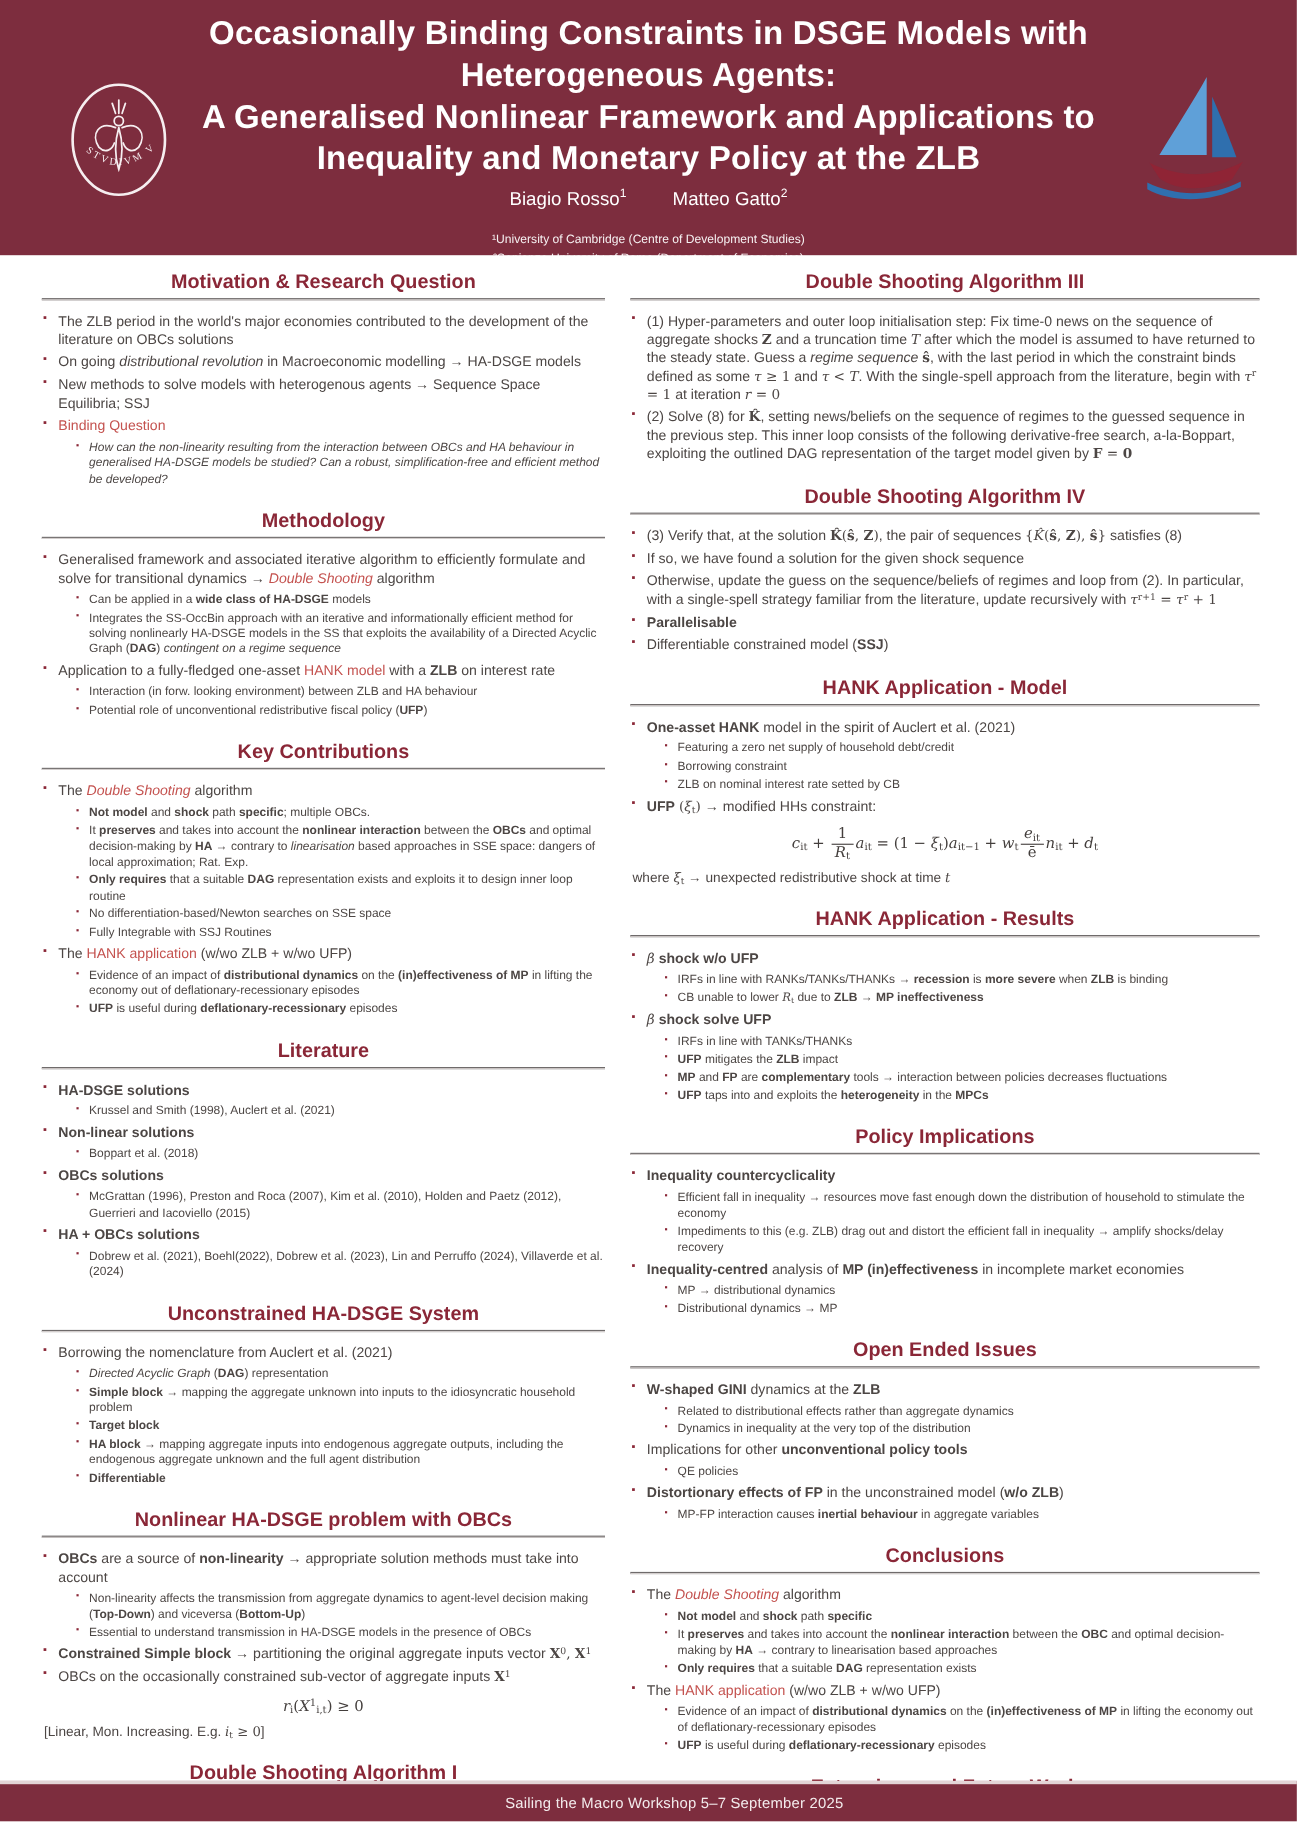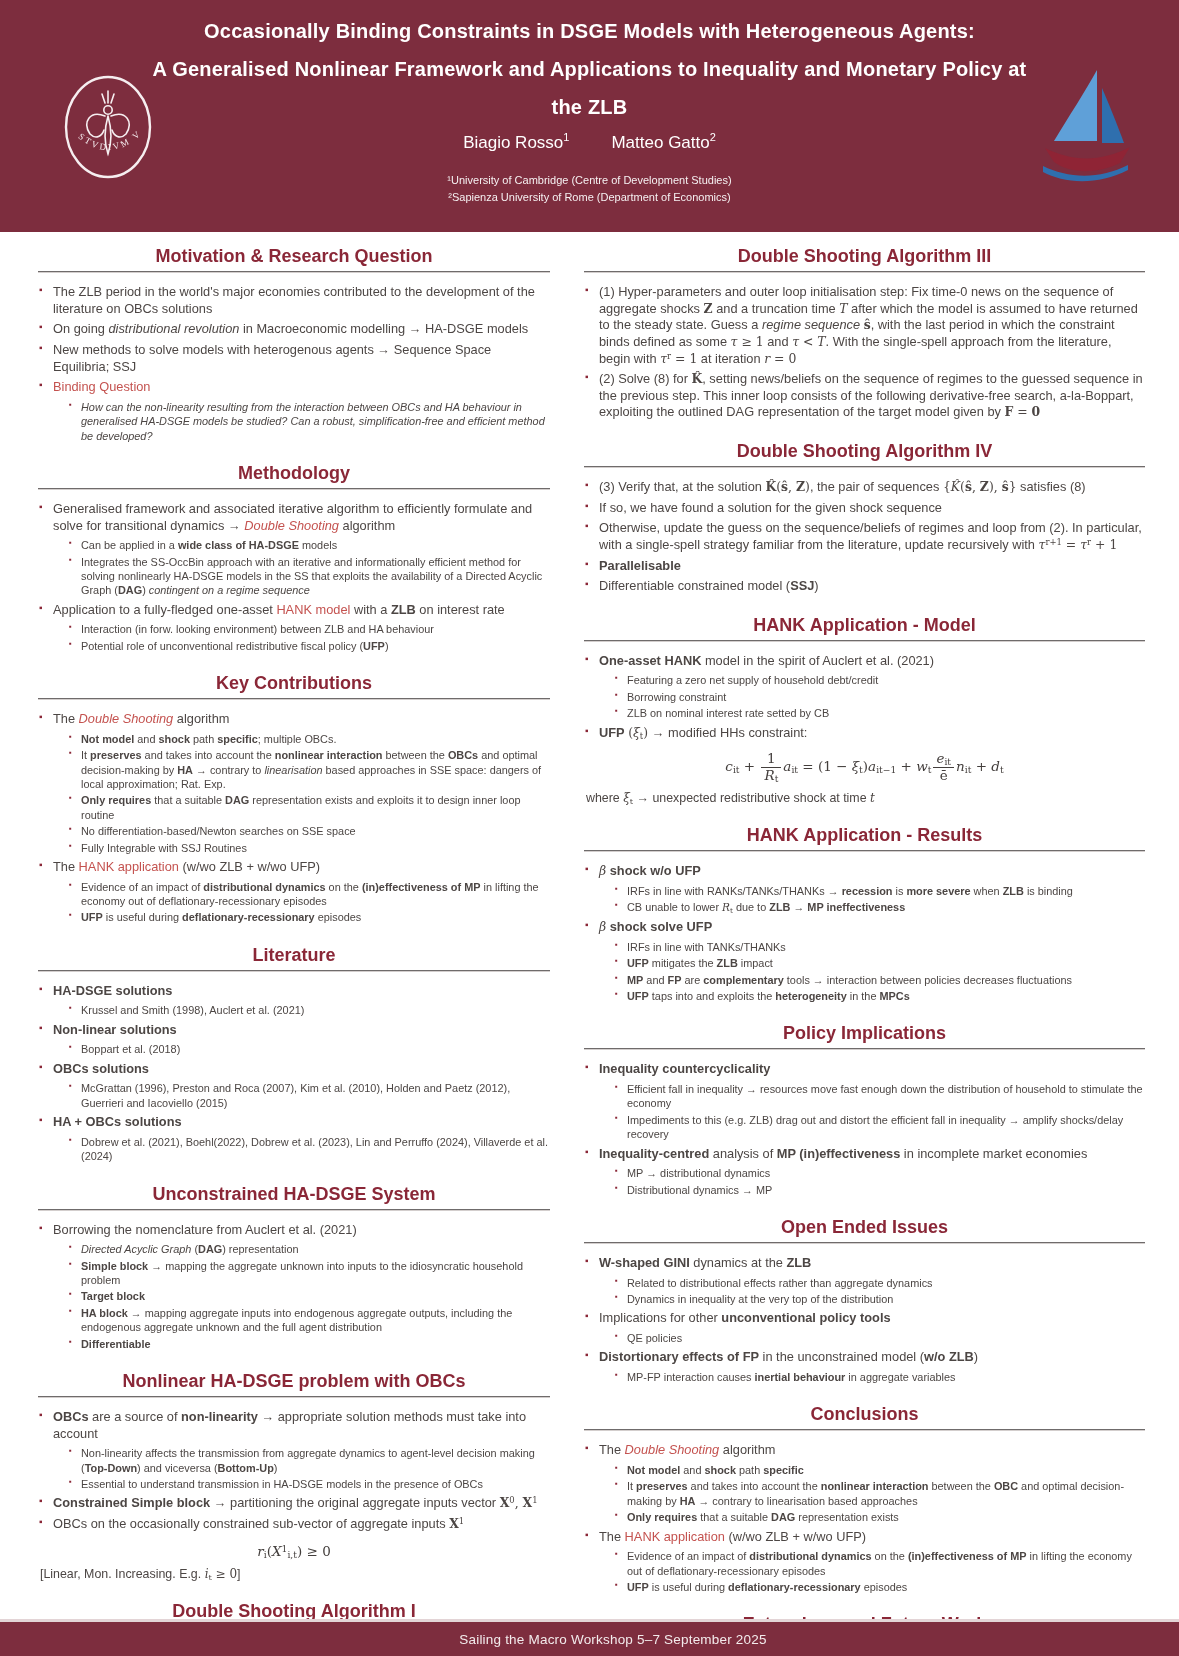--- a/index.html
+++ b/index.html
@@ -10,28 +10,28 @@
   html,body{margin:0;padding:0;}
   body{
     width:1179px;height:1656px;background:#fff;position:relative;overflow:hidden;
     font-family:"Liberation Sans",sans-serif;color:var(--body);
   }
   
   .header{
     background:var(--maroon);color:#fff;height:232px;text-align:center;
     padding-top:12px;position:relative;
   }
-  .title{font-size:20px;font-weight:bold;line-height:38px;width:880px;margin:0 auto;letter-spacing:.2px;}
+  .title{font-size:30px;font-weight:bold;line-height:38px;width:880px;margin:0 auto;letter-spacing:.2px;}
   .authors{margin-top:7px;font-size:17px;display:flex;justify-content:center;gap:42px;font-weight:400;}
   .authors sup{font-size:11px;vertical-align:super;}
   .affils{margin-top:19px;font-size:11px;line-height:1.5;opacity:.93;}
   .seal{position:absolute;left:52px;top:68px;}
   .boat{position:absolute;right:44px;top:64px;}
   
-  .main{display:flex;padding:6px 34px 0 38px;gap:34px;height:1387px;overflow:hidden;}
+  .main{display:flex;padding:6px 34px 0 38px;gap:23px;height:1387px;overflow:hidden;}
   .col{flex:1;min-width:0;}
   .col-left{flex:0 0 512px;}
   .sec{margin-top:20px;}
   .sec:first-child{margin-top:8px;}
   .sec-title{color:var(--heading);font-size:18px;font-weight:bold;text-align:center;margin:0 0 4px;}
   .rule{height:2px;background:var(--rule);border-bottom:1px solid #d3cecd;margin-bottom:11px;}
   .b1{font-size:12.8px;line-height:1.3;margin:4px 0;position:relative;padding-left:15px;}
   .b2{font-size:10.9px;line-height:1.32;margin:2px 0 2px 30px;position:relative;padding-left:13px;}
   .bullet{position:absolute;left:1px;top:-1px;color:var(--heading);}
   .b1>.bullet{font-size:10px;}

